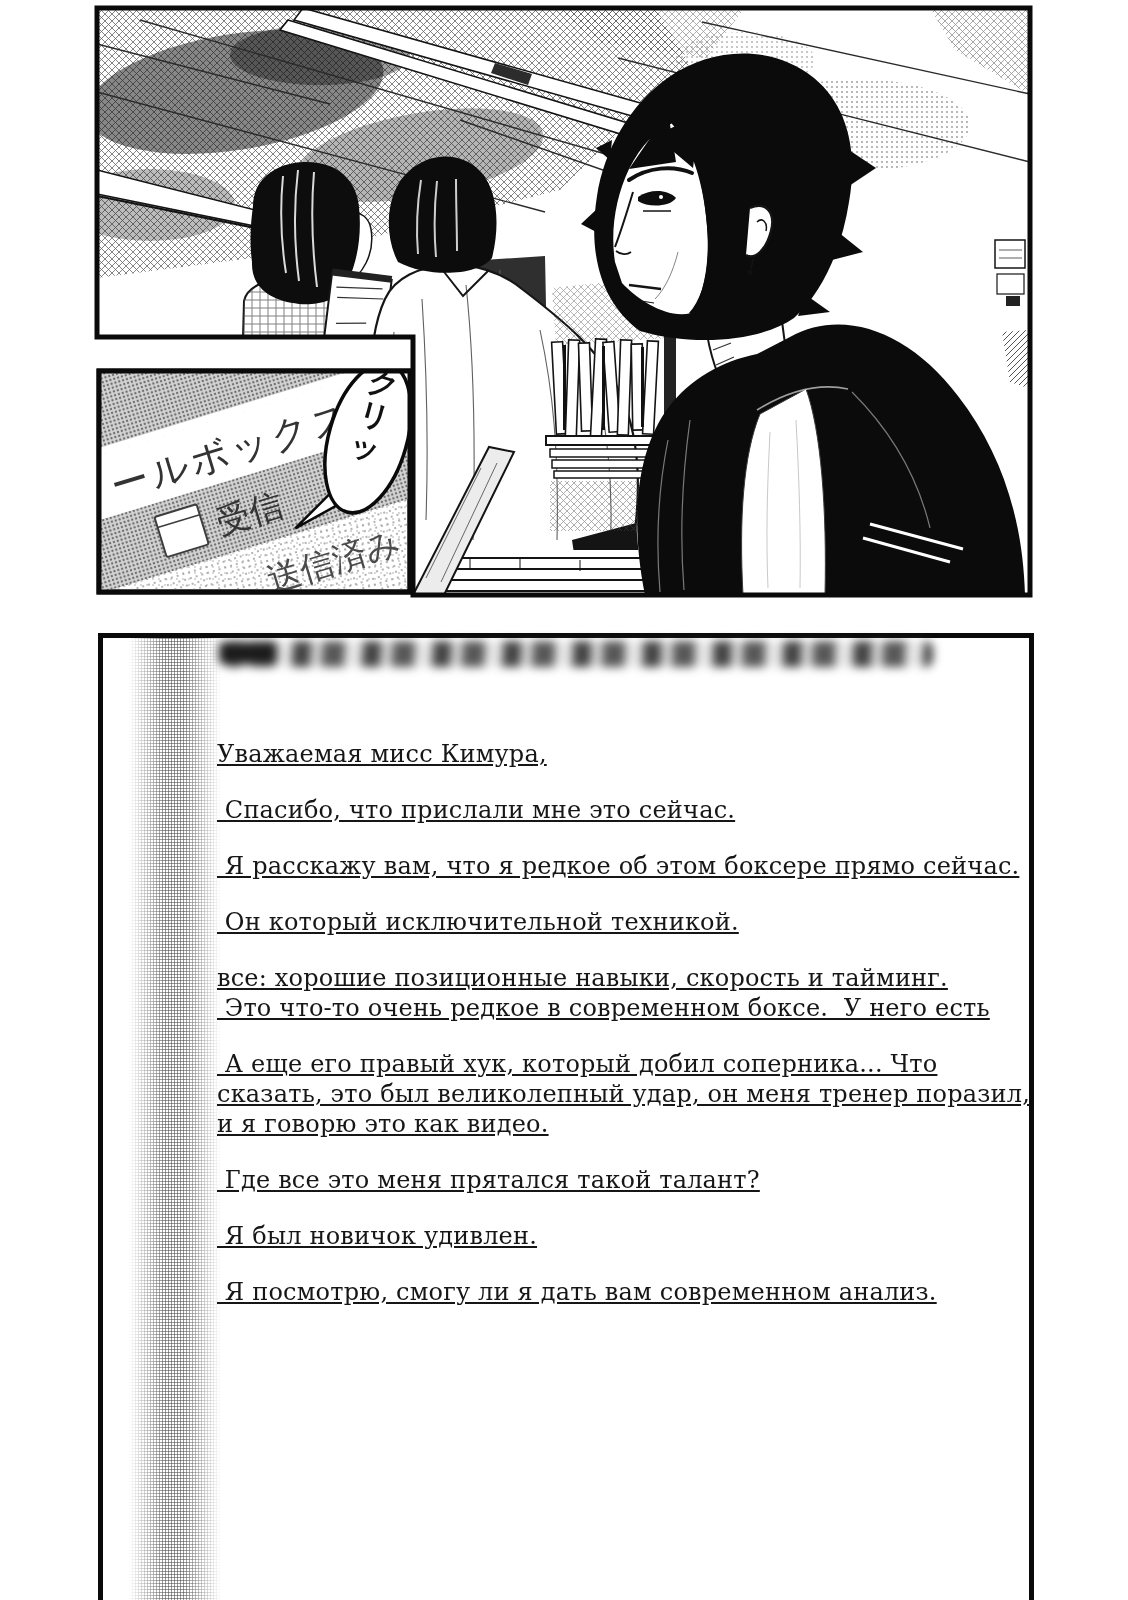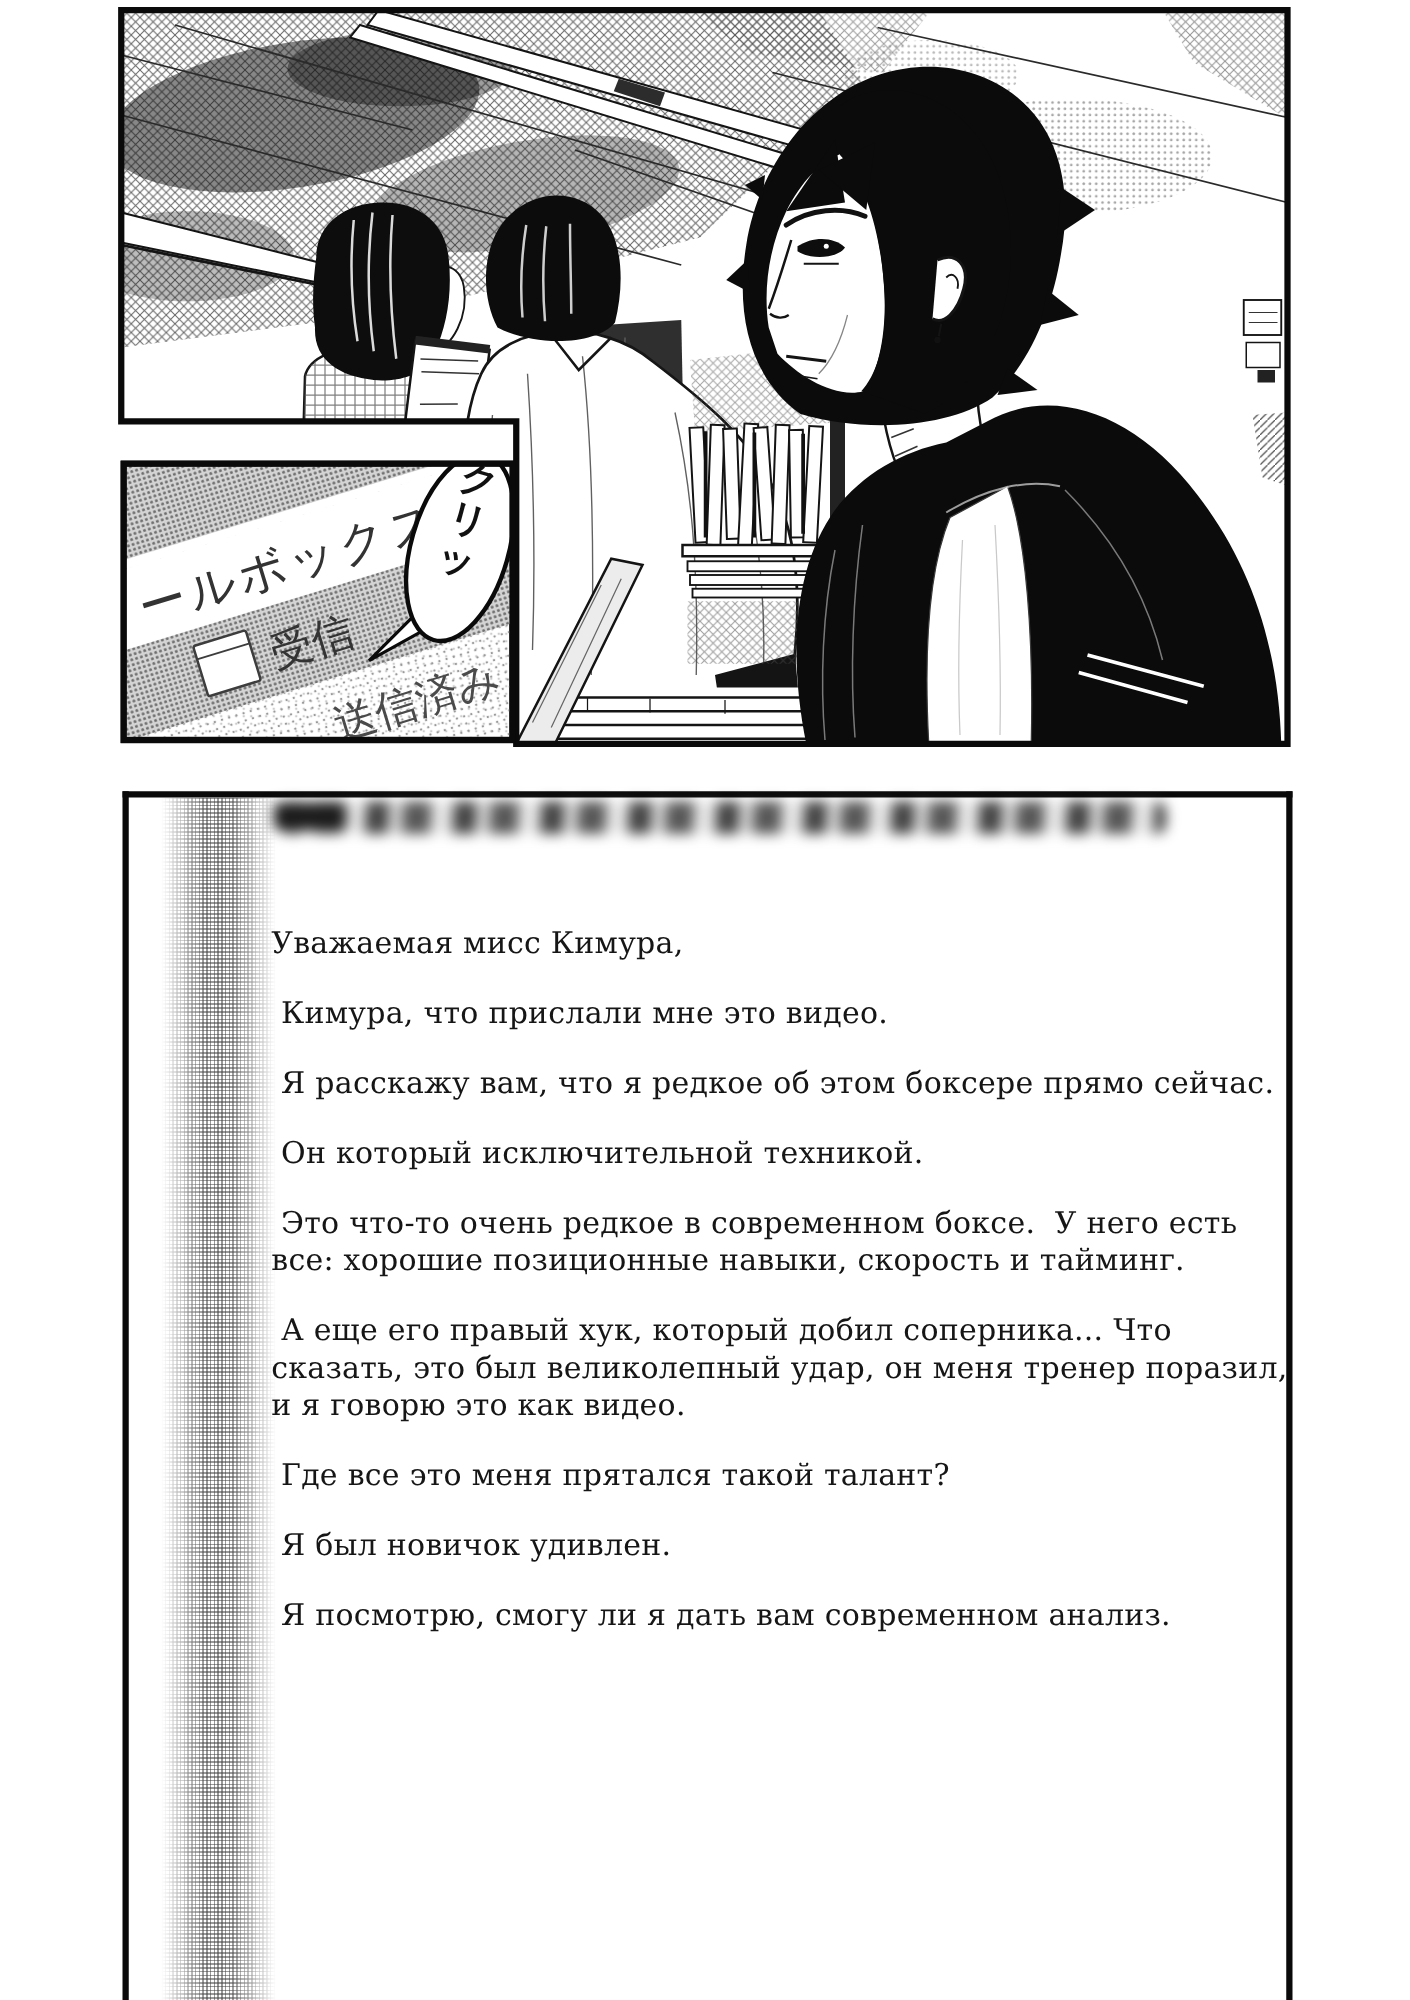--- a/index.html
+++ b/index.html
@@ -17,21 +17,21 @@
     -webkit-mask-image:linear-gradient(to right,transparent 0,#000 38%,#000 60%,transparent 100%);
     mask-image:linear-gradient(to right,transparent 0,#000 38%,#000 60%,transparent 100%);}
   .smudge{position:absolute;left:120px;top:3px;width:710px;height:26px;filter:blur(5px);
     border-radius:8px;
     background:repeating-linear-gradient(93deg,
       rgba(25,25,25,.82) 0 18px, rgba(130,130,130,.35) 18px 30px,
       rgba(40,40,40,.78) 30px 52px, rgba(160,160,160,.25) 52px 70px);}
   .smudge::before{content:'';position:absolute;left:-4px;top:1px;width:58px;height:22px;
     background:#1c1c1c;border-radius:4px;}
   .letter-body{position:absolute;left:114px;top:101px;right:24px;color:#161616;
-    font:24px/30px "DejaVu Serif",serif;letter-spacing:.2px;}
+    font:24px/30px "DejaVu Serif",serif;letter-spacing:.2px;text-decoration:underline;}
   .para{margin:0 0 26px 0;}
   .line{white-space:pre;}
 </style>
 </head>
 <body>
 
 <div class="page">
 
 <svg width="1128" height="620" viewBox="0 0 1128 620" style="position:absolute;left:0;top:0;">
   <defs>
@@ -275,31 +275,31 @@
 </svg>
 
   <div class="letter-panel">
     <div class="tone-strip"></div>
     <div class="smudge"></div>
     <div class="letter-body">
         <div class="para">
           <div class="line">Уважаемая мисс Кимура,</div>
         </div>
         <div class="para">
-          <div class="line"> Кимура, что прислали мне это видео.</div>
+          <div class="line"> Спасибо, что прислали мне это сейчас.</div>
         </div>
         <div class="para">
           <div class="line"> Я расскажу вам, что я редкое об этом боксере прямо сейчас.</div>
         </div>
         <div class="para">
           <div class="line"> Он который исключительной техникой.</div>
         </div>
         <div class="para">
+          <div class="line">все: хорошие позиционные навыки, скорость и тайминг.</div>
           <div class="line"> Это что-то очень редкое в современном боксе.  У него есть</div>
-          <div class="line">все: хорошие позиционные навыки, скорость и тайминг.</div>
         </div>
         <div class="para">
           <div class="line"> А еще его правый хук, который добил соперника... Что</div>
           <div class="line">сказать, это был великолепный удар, он меня тренер поразил,</div>
           <div class="line">и я говорю это как видео.</div>
         </div>
         <div class="para">
           <div class="line"> Где все это меня прятался такой талант?</div>
         </div>
         <div class="para">

